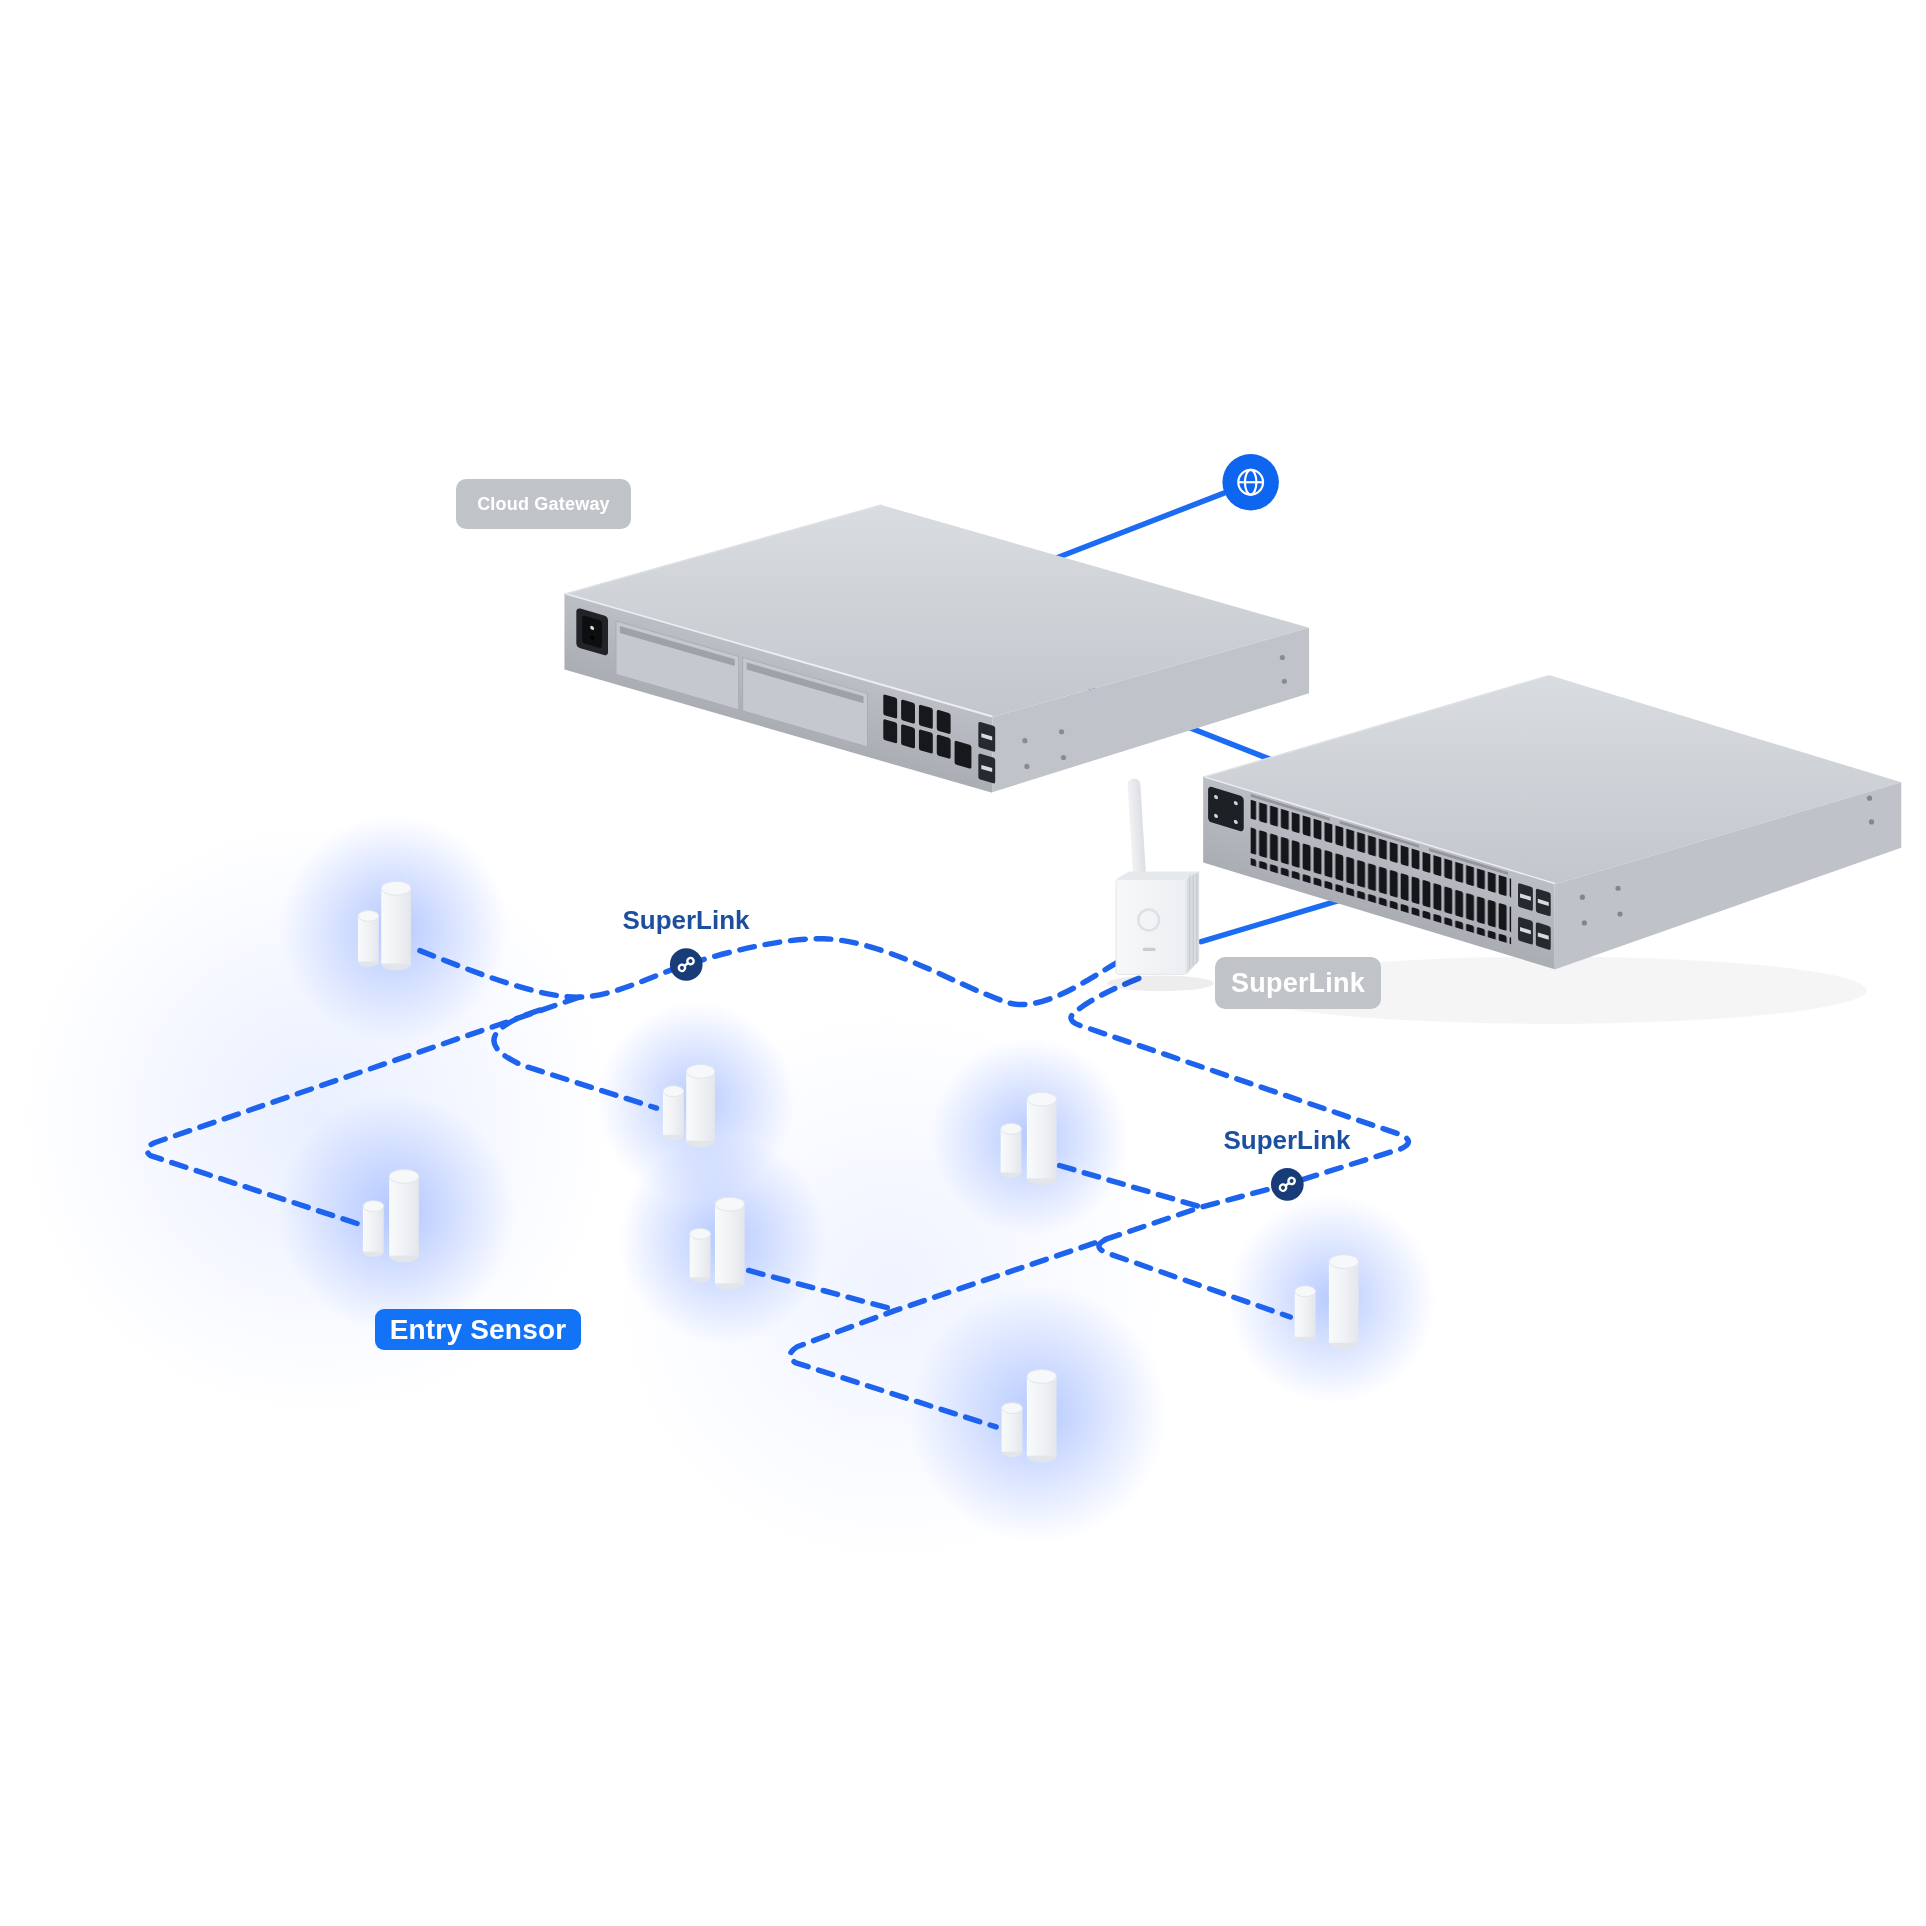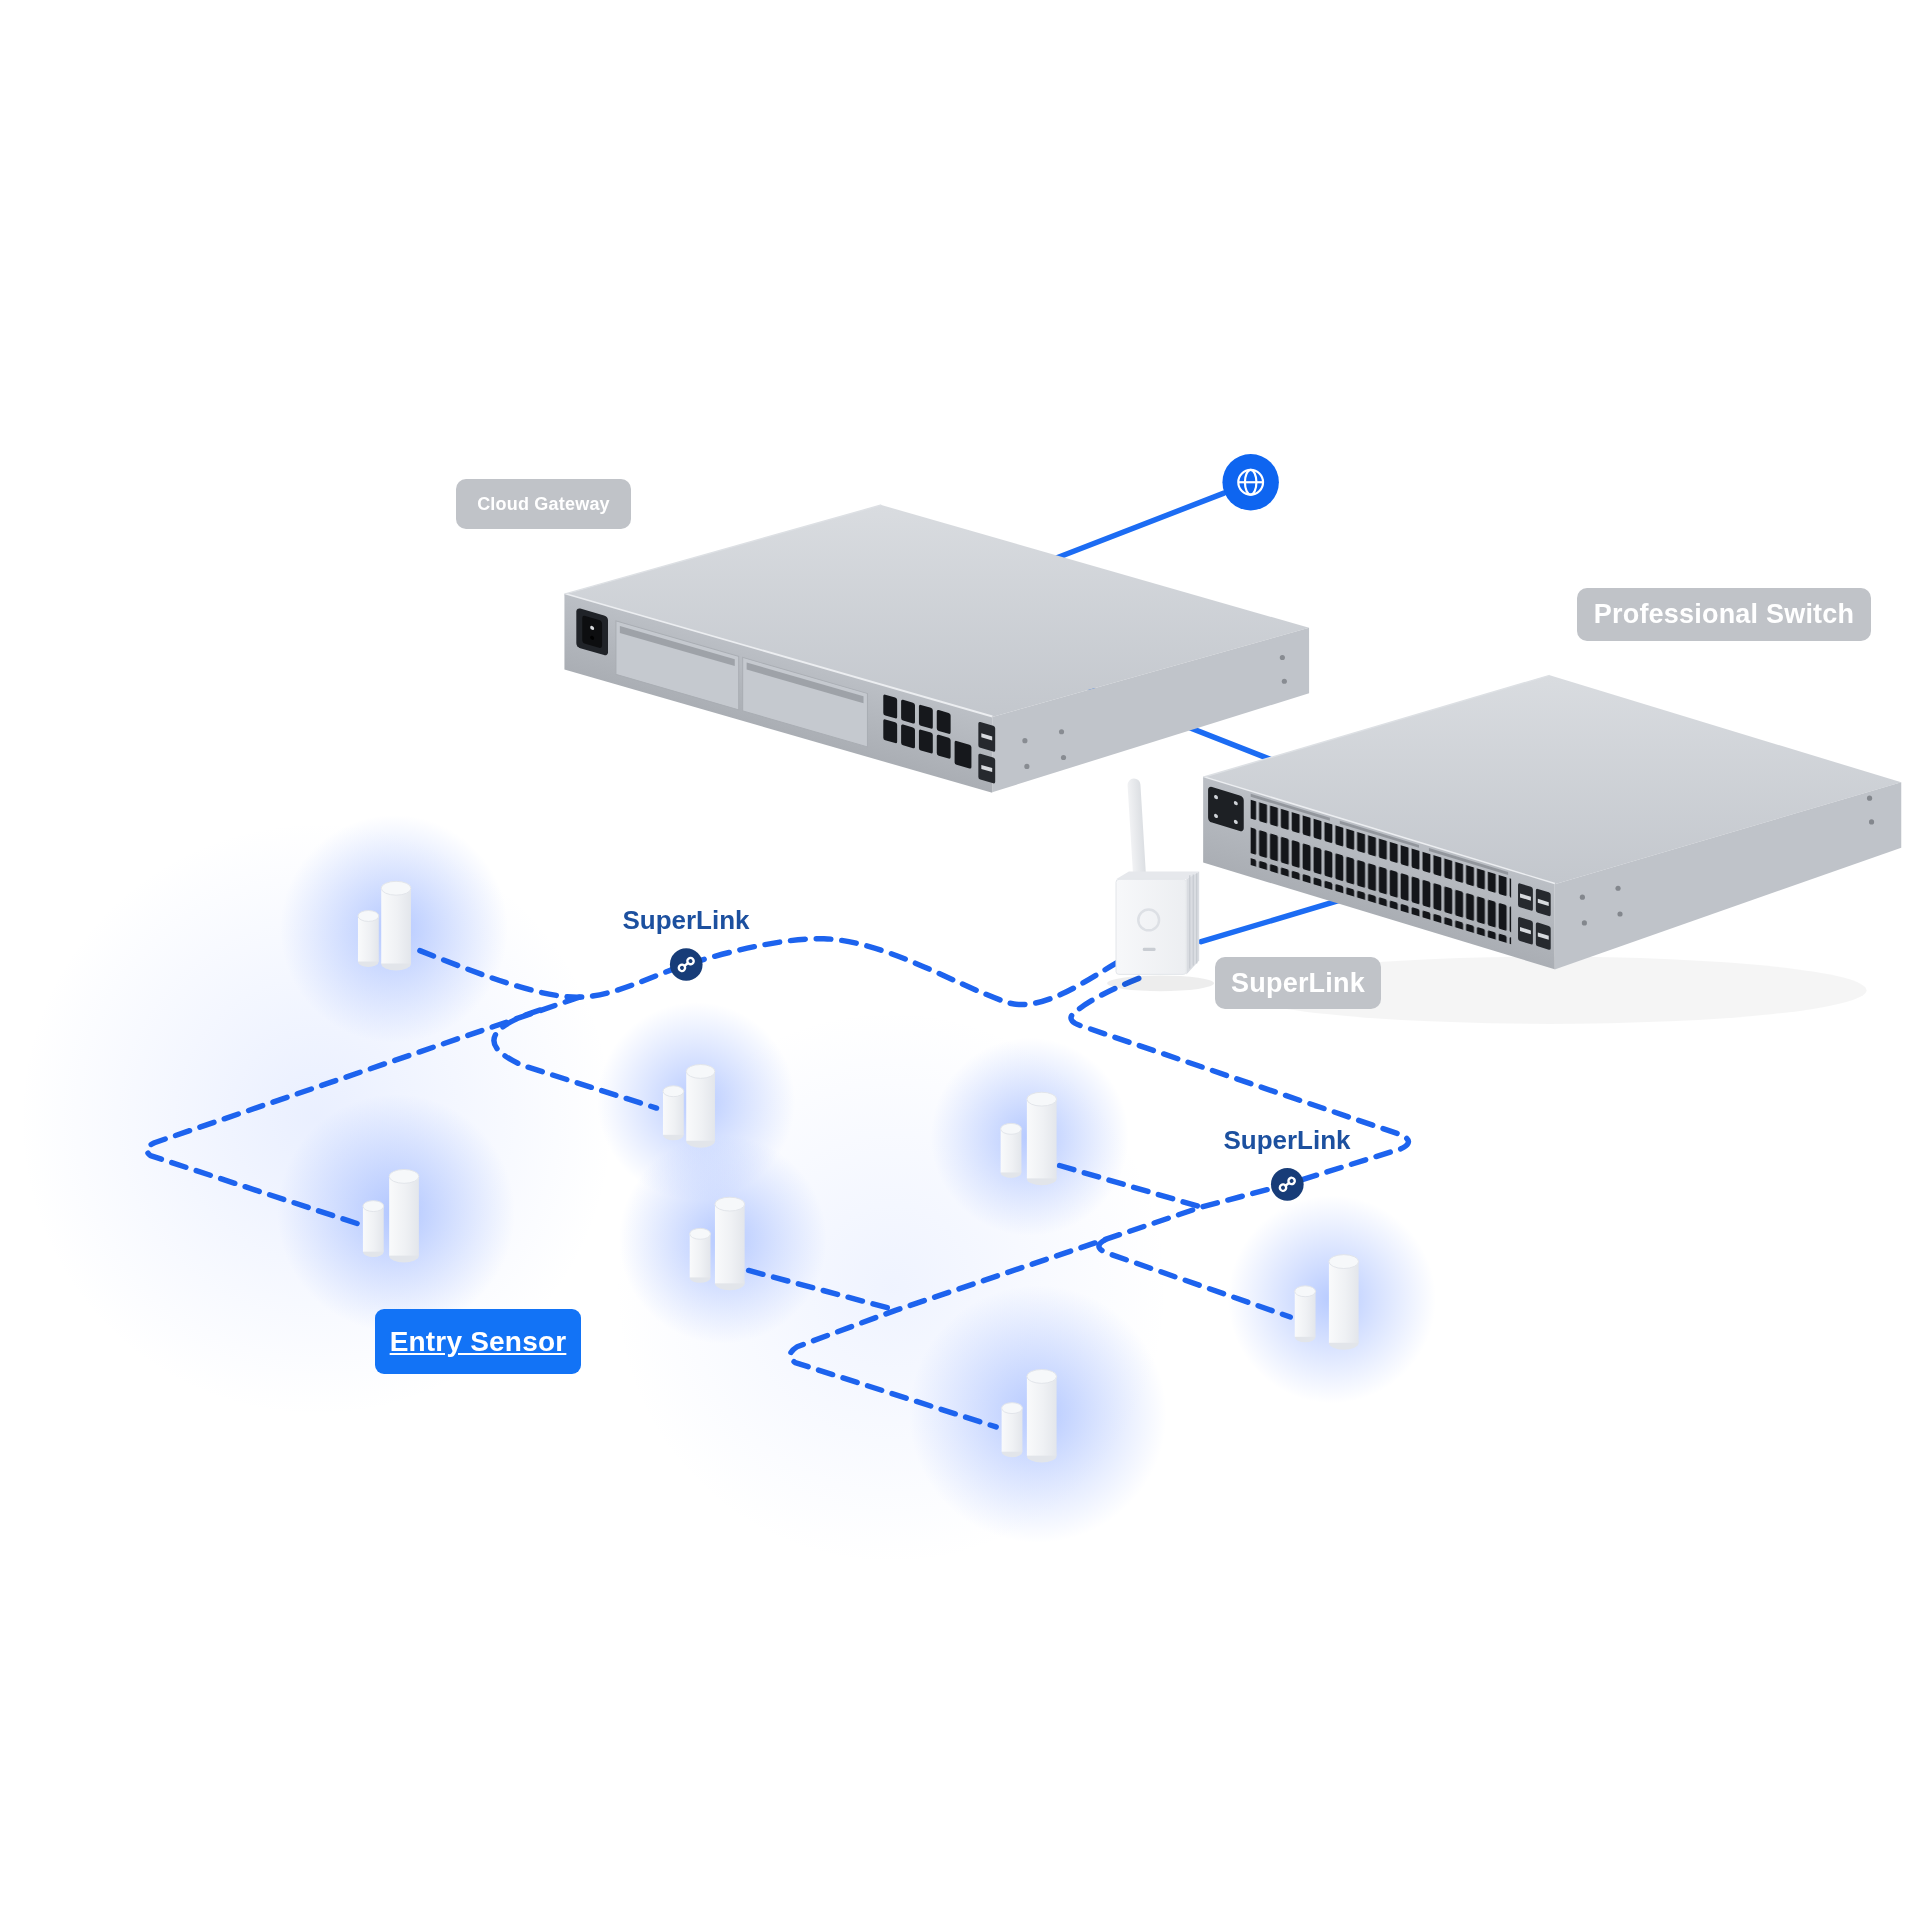--- a/index.html
+++ b/index.html
@@ -12,21 +12,21 @@
   .badge{
     position:absolute;display:flex;align-items:center;justify-content:center;
     color:#ffffff;font-weight:700;border-radius:10px;letter-spacing:0.2px;
     white-space:nowrap;
   }
   .badge-gray{background:#c0c3c8;}
   .badge-blue{background:#1273f6;border-radius:9px;}
   .badge-cloud-gateway{left:456px;top:479px;width:175px;height:50px;font-size:18px;}
   .badge-professional-switch{left:1577px;top:588px;width:294px;height:53px;font-size:27px;}
   .badge-superlink-hub{left:1215px;top:957px;width:166px;height:52px;font-size:27px;}
-  .badge-entry-sensor{left:375px;top:1309px;width:206px;height:65px;font-size:28px;text-decoration:underline;}
+  .badge-entry-sensor{left:375px;top:1309px;width:206px;height:41px;font-size:28px;}
   .link-label{
     position:absolute;color:#1c509f;font-weight:600;font-size:26px;
     text-align:center;width:188px;white-space:nowrap;
   }
   .link-label-left{left:592px;top:905px;}
   .link-label-right{left:1193px;top:1125px;}
 </style>
 </head>
 <body>
 
@@ -269,21 +269,20 @@
     <g transform="rotate(-38)" stroke="#ffffff" stroke-width="2.4" fill="none">
       <circle cx="-5.5" r="3.2"></circle>
           <circle cx="5.5" r="3.2"></circle>
           <line x1="-2.4" x2="2.4"></line>
     </g>
   </g>
 </svg>
 
   <div class="badge badge-gray badge-cloud-gateway">Cloud Gateway</div>
 
-  <div class="badge badge-gray badge-professional-switch">Professional Switch</div>
 
   <div class="badge badge-gray badge-superlink-hub">SuperLink</div>
 
   <div class="badge badge-blue badge-entry-sensor">Entry Sensor</div>
 
   <div class="link-label link-label-left">SuperLink</div>
 
   <div class="link-label link-label-right">SuperLink</div>
 
 </div>

